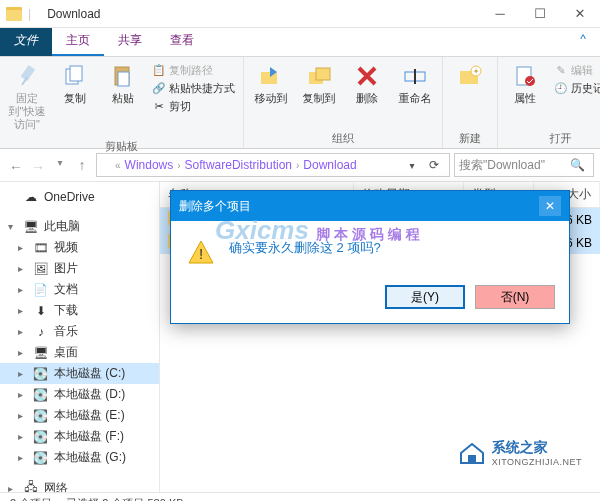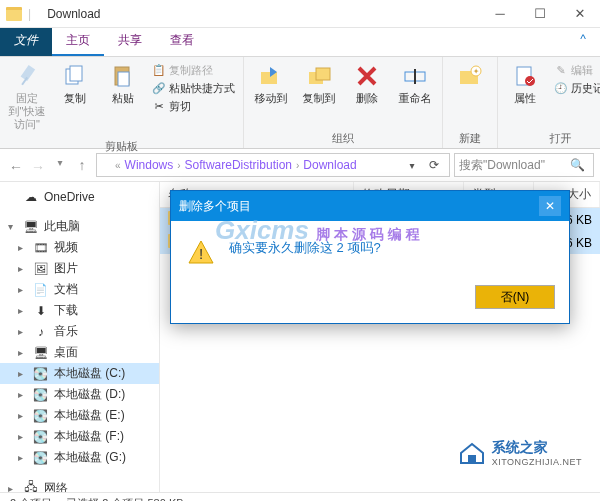--- a/index.html
+++ b/index.html
@@ -62,21 +62,21 @@
 
 .statusbar { display: flex; align-items: center; gap: 14px; padding: 3px 10px; border-top: 1px solid #e5e5e5; color: #444; font-size: 11px; }
 
 .dialog-overlay { position: absolute; left: 170px; top: 190px; width: 400px; box-shadow: 0 4px 18px rgba(0,0,0,0.35); border: 1px solid #0a6bbf; background: #fff; }
 .dlg-title { background: #0a8ae0; color: #fff; display: flex; align-items: center; justify-content: space-between; height: 30px; padding: 0 8px; font-size: 12px; }
 .dlg-close { width: 22px; height: 20px; background: #3aa0ea; color: #fff; display: flex; align-items: center; justify-content: center; font-size: 12px; }
 .dlg-body { display: flex; align-items: flex-start; gap: 14px; padding: 18px 16px 10px; }
 .dlg-warn { width: 28px; height: 28px; }
 .dlg-msg { color: #1979ca; font-size: 13px; }
 .dlg-btns { display: flex; justify-content: flex-end; gap: 10px; padding: 8px 14px 14px; }
-.dlg-btn { min-width: 80px; height: 24px; border: 1px solid #a9a9a9; background: #eab308; display: flex; align-items: center; justify-content: center; font-size: 12px; cursor: pointer; }
+.dlg-btn { min-width: 80px; height: 24px; border: 1px solid #a9a9a9; background: #fca5a5; display: flex; align-items: center; justify-content: center; font-size: 12px; cursor: pointer; }
 .dlg-btn.primary { border: 2px solid #0a6bbf; background: #e5f1fb; }
 
 .watermark1 { position: absolute; left: 215px; top: 215px; color: #7fb9e6; font-size: 26px; font-style: italic; opacity: 0.6; pointer-events: none; z-index: 5; font-weight: bold; }
 .watermark2 { position: absolute; right: 18px; bottom: 34px; display: flex; align-items: center; gap: 6px; color: #2b6fb5; font-size: 14px; font-weight: bold; pointer-events: none; }
 .watermark2 .house { width: 28px; height: 24px; }
 .watermark2 .sub { font-size: 9px; color: #666; display: block; letter-spacing: 0.5px; font-weight: normal; }
 
 svg { display: block; }
 </style>
 </head>
@@ -371,20 +371,21 @@
     <div class="dlg-close">✕</div>
   </div>
   <div class="dlg-body">
     <svg class="dlg-warn" viewBox="0 0 28 28">
         <path d="M14 2 L26 24 H2 Z" fill="#ffd04a" stroke="#d4a200"></path>
         <text x="14" y="20" text-anchor="middle" font-size="15" fill="#333">!</text>
       </svg>
     <div class="dlg-msg">确实要永久删除这 2 项吗?</div>
   </div>
   <div class="dlg-btns">
+    <div class="dlg-btn primary">是(Y)</div>
     <div class="dlg-btn">否(N)</div>
   </div>
 </div>
 
 <div class="watermark1">
   <span>Gxicms</span>
   <span style="font-size:14px;color:#6d28d9;font-style:normal;">脚 本 源 码 编 程</span>
 </div>
 <div class="watermark2">
   <svg class="house" viewBox="0 0 28 24">

